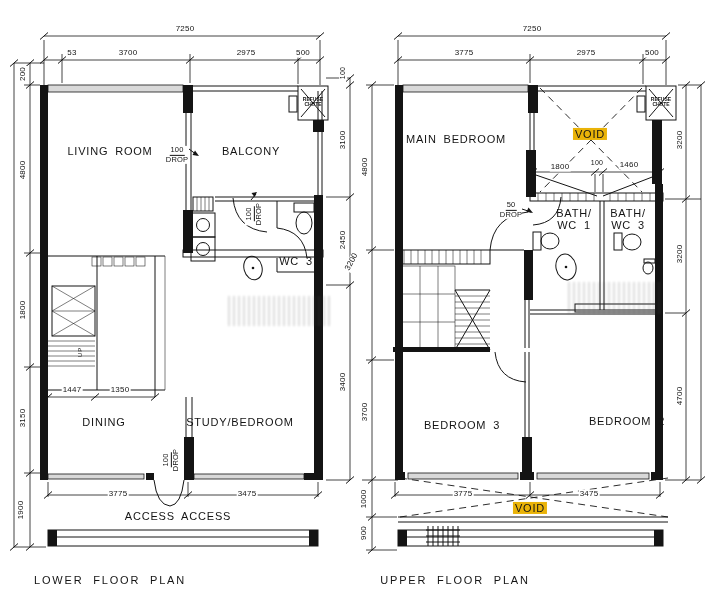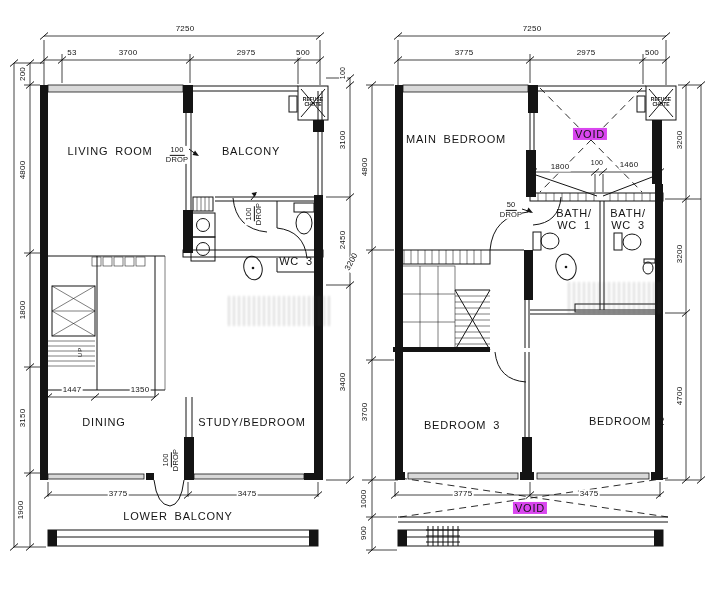--- a/index.html
+++ b/index.html
@@ -18,21 +18,21 @@
        line-height:1.1;white-space:nowrap;text-align:center;color:#141414;}
   .room{font-size:11px;letter-spacing:.8px;word-spacing:3px;}
   .dim{font-size:8px;letter-spacing:.2px;background:#fff;padding:0 1px;}
   .sm{font-size:7px;}
   .rot{transform:translate(-50%,-50%) rotate(-90deg);}
   .slant{transform:translate(-50%,-50%) rotate(-62deg);}
   .tiny{font-size:5px;letter-spacing:0;line-height:1;font-weight:bold;}
   .note{font-size:7.5px;letter-spacing:.2px;line-height:1.15;background:#fff;}
   .note .u{border-bottom:1px solid #141414;display:inline-block;padding:0 1px;}
   .title{font-size:11px;letter-spacing:1.8px;word-spacing:5px;}
-  .bgw{background:#d946ef;padding:0 2px;text-align:center;}
+  .bgw{background:#eab308;padding:0 2px;text-align:center;}
   .up{font-size:6px;letter-spacing:1px;}
   .wm{position:absolute;opacity:.20;filter:blur(1.3px);
       background:repeating-linear-gradient(90deg,#555 0 2px,transparent 2px 5px);}
 </style>
 </head>
 <body>
 
 <div class="canvas">
 
 <svg class="plan" width="708" height="600" viewBox="0 0 708 600" xmlns="http://www.w3.org/2000/svg">
@@ -405,39 +405,40 @@
 <div class="lbl dim rot" style="left:23px;top:310px">1800</div>
 <div class="lbl dim rot" style="left:23px;top:418px">3150</div>
 <div class="lbl dim rot" style="left:21px;top:510px">1900</div>
 
 <div class="lbl dim rot sm" style="left:343px;top:73px">100</div>
 <div class="lbl dim rot" style="left:343px;top:140px">3100</div>
 <div class="lbl dim rot" style="left:343px;top:240px">2450</div>
 <div class="lbl dim rot" style="left:343px;top:382px">3400</div>
 
 <div class="lbl dim" style="left:72px;top:390px">1447</div>
-<div class="lbl dim" style="left:140px;top:390px">1350</div>
+<div class="lbl dim" style="left:120px;top:390px">1350</div>
 
 <div class="lbl dim" style="left:118px;top:494px">3775</div>
 <div class="lbl dim" style="left:247px;top:494px">3475</div>
 
 <div class="lbl room" style="left:110px;top:151px">LIVING ROOM</div>
 <div class="lbl room" style="left:251px;top:151px">BALCONY</div>
 <div class="lbl room" style="left:296px;top:261px">WC 3</div>
 <div class="lbl room" style="left:104px;top:422px">DINING</div>
-<div class="lbl room" style="left:252px;top:422px">STUDY/BEDROOM</div>
-<div class="lbl room" style="left:178px;top:516px">LOWER BALCONY</div>
+<div class="lbl room" style="left:240px;top:422px">STUDY/BEDROOM</div>
+<div class="lbl room" style="left:178px;top:516px">ACCESS ACCESS</div>
 
 <div class="lbl note" style="left:177px;top:155px"><span class="u">100</span><br><span>DROP</span></div>
 <div class="lbl note rot" style="left:254px;top:214px"><span class="u">100</span><br><span>DROP</span></div>
 <div class="lbl note rot" style="left:171px;top:460px"><span class="u">100</span><br><span>DROP</span></div>
 <div class="lbl up rot" style="left:80px;top:352px">UP</div>
 
 <div class="lbl tiny" style="left:313px;top:102px"><span>REFUSE</span><br><span>CHUTE</span></div>
 
+<div class="lbl title" style="left:110px;top:580px">LOWER FLOOR PLAN</div>
 
 <div class="lbl dim" style="left:532px;top:29px">7250</div>
 <div class="lbl dim" style="left:464px;top:53px">3775</div>
 <div class="lbl dim" style="left:586px;top:53px">2975</div>
 <div class="lbl dim" style="left:652px;top:53px">500</div>
 
 <div class="lbl dim rot" style="left:365px;top:167px">4800</div>
 <div class="lbl dim slant" style="left:352px;top:262px">3200</div>
 <div class="lbl dim rot" style="left:365px;top:412px">3700</div>
 <div class="lbl dim rot" style="left:364px;top:499px">1000</div>
@@ -459,14 +460,15 @@
 <div class="lbl room" style="left:574px;top:219px"><span>BATH/</span><br><span>WC 1</span></div>
 <div class="lbl room" style="left:628px;top:219px"><span>BATH/</span><br><span>WC 3</span></div>
 <div class="lbl room" style="left:462px;top:425px">BEDROOM 3</div>
 <div class="lbl room" style="left:627px;top:421px">BEDROOM 2</div>
 <div class="lbl room bgw" style="left:530px;top:508px">VOID</div>
 
 <div class="lbl note" style="left:511px;top:210px"><span class="u">50</span><br><span>DROP</span></div>
 
 <div class="lbl tiny" style="left:661px;top:102px"><span>REFUSE</span><br><span>CHUTE</span></div>
 
+<div class="lbl title" style="left:455px;top:580px">UPPER FLOOR PLAN</div>
 
 </div>
 
 </body></html>

